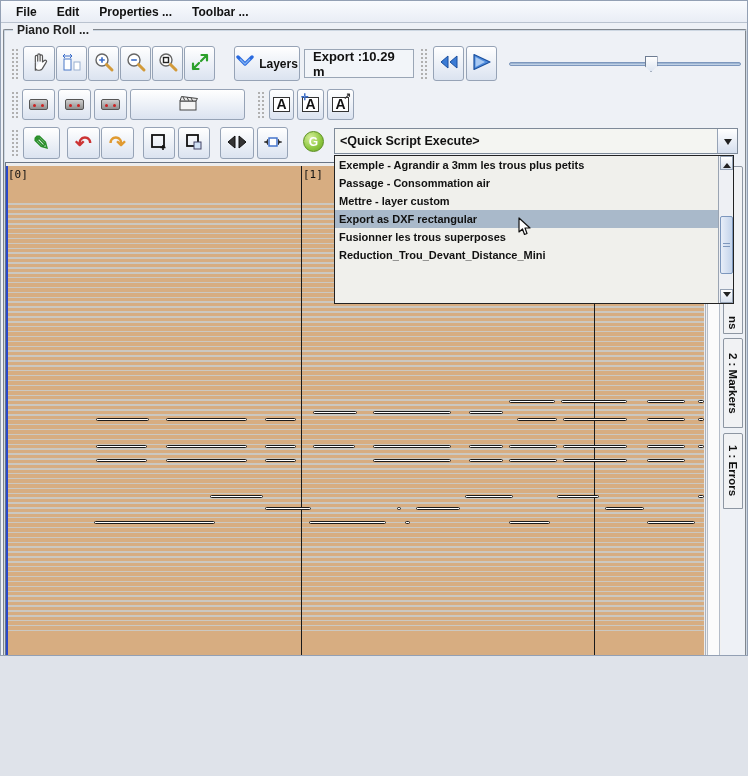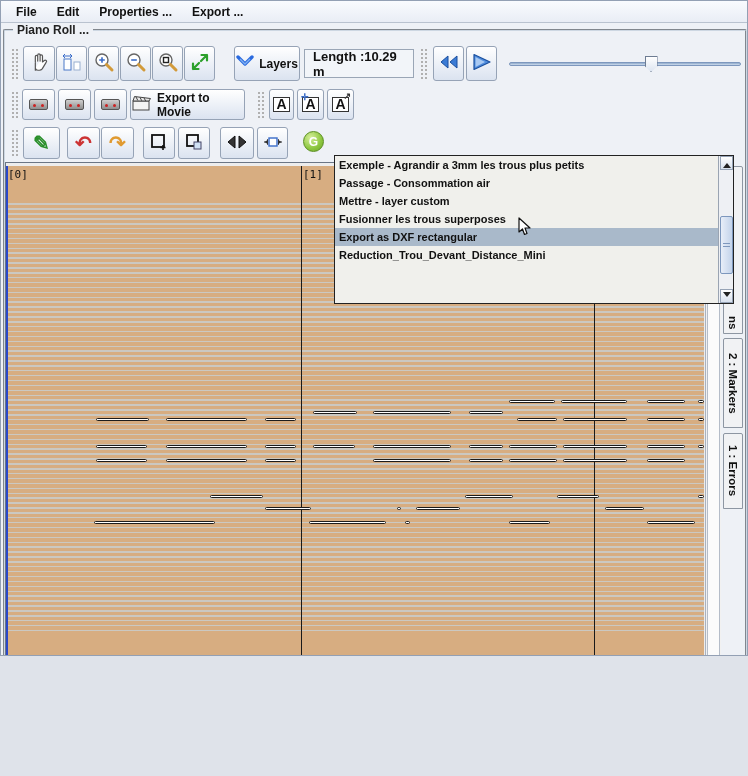--- a/index.html
+++ b/index.html
@@ -145,21 +145,21 @@
 </style>
 </head>
 <body>
 
 <div class="window">
 
   <div class="menubar">
     <span class="menu-item">File</span>
     <span class="menu-item">Edit</span>
     <span class="menu-item">Properties ...</span>
-    <span class="menu-item">Export ...</span>
+    <span class="menu-item">Toolbar ...</span>
   </div>
 
   <div class="panel">
     <span class="panel-title">Piano Roll ...</span>
   </div>
 
   <div class="handle" style="left:10px;top:47px;height:31px;"></div>
 
   <div class="btn" style="left:22px;top:45px;width:32px;height:35px;">
     <span>
@@ -221,21 +221,21 @@
     <span>
       <svg width="18" height="15" viewBox="0 0 18 15">
           <path d="M2 2l7 7 7-7" stroke="#2a6adf" stroke-width="3.4" fill="none" stroke-linecap="round" stroke-linejoin="round"></path>
           <path d="M4 4l5 5 5-5" stroke="#7fb0f2" stroke-width="1.4" fill="none"></path>
         </svg>
     </span>
     <span>Layers</span>
   </div>
 
   <div class="label-box" style="left:303px;top:48px;width:110px;height:29px;">
-    <span>Length :10.29 m</span>
+    <span>Export :10.29 m</span>
   </div>
 
   <div class="handle" style="left:419px;top:47px;height:31px;"></div>
 
   <div class="btn" style="left:432px;top:45px;width:31px;height:35px;">
     <span>
       <svg width="20" height="16" viewBox="0 0 20 16">
           <path d="M9 2L2 8l7 6zM18 2l-7 6 7 6z" fill="#3a7bd5" stroke="#1a4f9e" stroke-width="1" stroke-linejoin="round"></path>
         </svg>
     </span>
@@ -268,21 +268,20 @@
     </div>
 
   <div class="btn" style="left:129px;top:88px;width:115px;height:31px;gap:6px;">
     <span>
       <svg width="20" height="18" viewBox="0 0 20 18">
           <rect x="2" y="7" width="16" height="9" fill="#f4f4f4" stroke="#444"></rect>
           <path d="M2 7l1.5-4.5 16 2L18 7z" fill="#e8e8e8" stroke="#444"></path>
           <path d="M5 3l1.8 3.4M9 3.4l1.8 3.4M13 3.9l1.8 3.3" stroke="#444"></path>
         </svg>
     </span>
-    <span>Export to Movie</span>
   </div>
 
   <div class="handle" style="left:256px;top:90px;height:27px;"></div>
 
   <div class="btn" style="left:268px;top:88px;width:25px;height:31px;">
     <span class="a-glyph">A</span>
   </div>
   <div class="btn" style="left:296px;top:88px;width:27px;height:31px;">
     <span class="a-glyph">A</span>
     <span class="mini" style="left:3px;top:2px;color:#3a6cc8;">✛</span>
@@ -336,20 +335,26 @@
           <path d="M4.5 7L1 7M4.5 4.5v5zM15.5 7H19M15.5 4.5v5z" stroke="#333"></path>
           <path d="M5 4.8v4.4L1.5 7zM15 4.8v4.4L18.5 7z" fill="#333"></path>
         </svg>
     </span>
   </div>
 
   <div class="g-circle" style="left:302px;top:130px;">
     <span>G</span>
   </div>
 
+  <div class="combo">
+    <span class="combo-text">&lt;Quick Script Execute&gt;</span>
+    <span class="combo-arrow">
+        <span class="tri-down" style="margin-top:6px;"></span>
+      </span>
+  </div>
 
   <div class="scrollpane">
     <div class="content">
       <div class="roll" id="roll">
         <div class="roll-stripes"></div>
         <div class="roll-blue-edge"></div>
         <div class="vline" id="vline0" style="left: 295px;"></div>
         <div class="vline" id="vline1" style="left: 588px;"></div>
         <span class="roll-label" id="lbl0" style="left: 2px;">[0]</span>
         <span class="roll-label" id="lbl1" style="left: 297px;">[1]</span>
@@ -434,22 +439,22 @@
   </div>
   <div class="tab" style="top:432px;height:76px;">
     <span>1 : Errors</span>
   </div>
 
   <div class="popup">
     <div id="dd-list">
         <div class="dd-item">Exemple - Agrandir a 3mm les trous plus petits</div>
         <div class="dd-item">Passage - Consommation air</div>
         <div class="dd-item">Mettre - layer custom</div>
+        <div class="dd-item selected" style="background: rgb(169, 185, 202);">Export as DXF rectangular</div>
         <div class="dd-item">Fusionner les trous superposes</div>
-        <div class="dd-item selected" style="background: rgb(169, 185, 202);">Export as DXF rectangular</div>
         <div class="dd-item">Reduction_Trou_Devant_Distance_Mini</div>
         <div class="dd-item" style="height: 5px;">Scindation</div>
       </div>
     <div class="popup-sb">
       <div class="sb-btn" style="top:0;">
           <span class="tri-up" style="margin-bottom:0;border-bottom-width:5px;"></span>
         </div>
       <div class="sb-thumb" style="top:60px;height:58px;">
           <span class="ridges"></span>
         </div>

